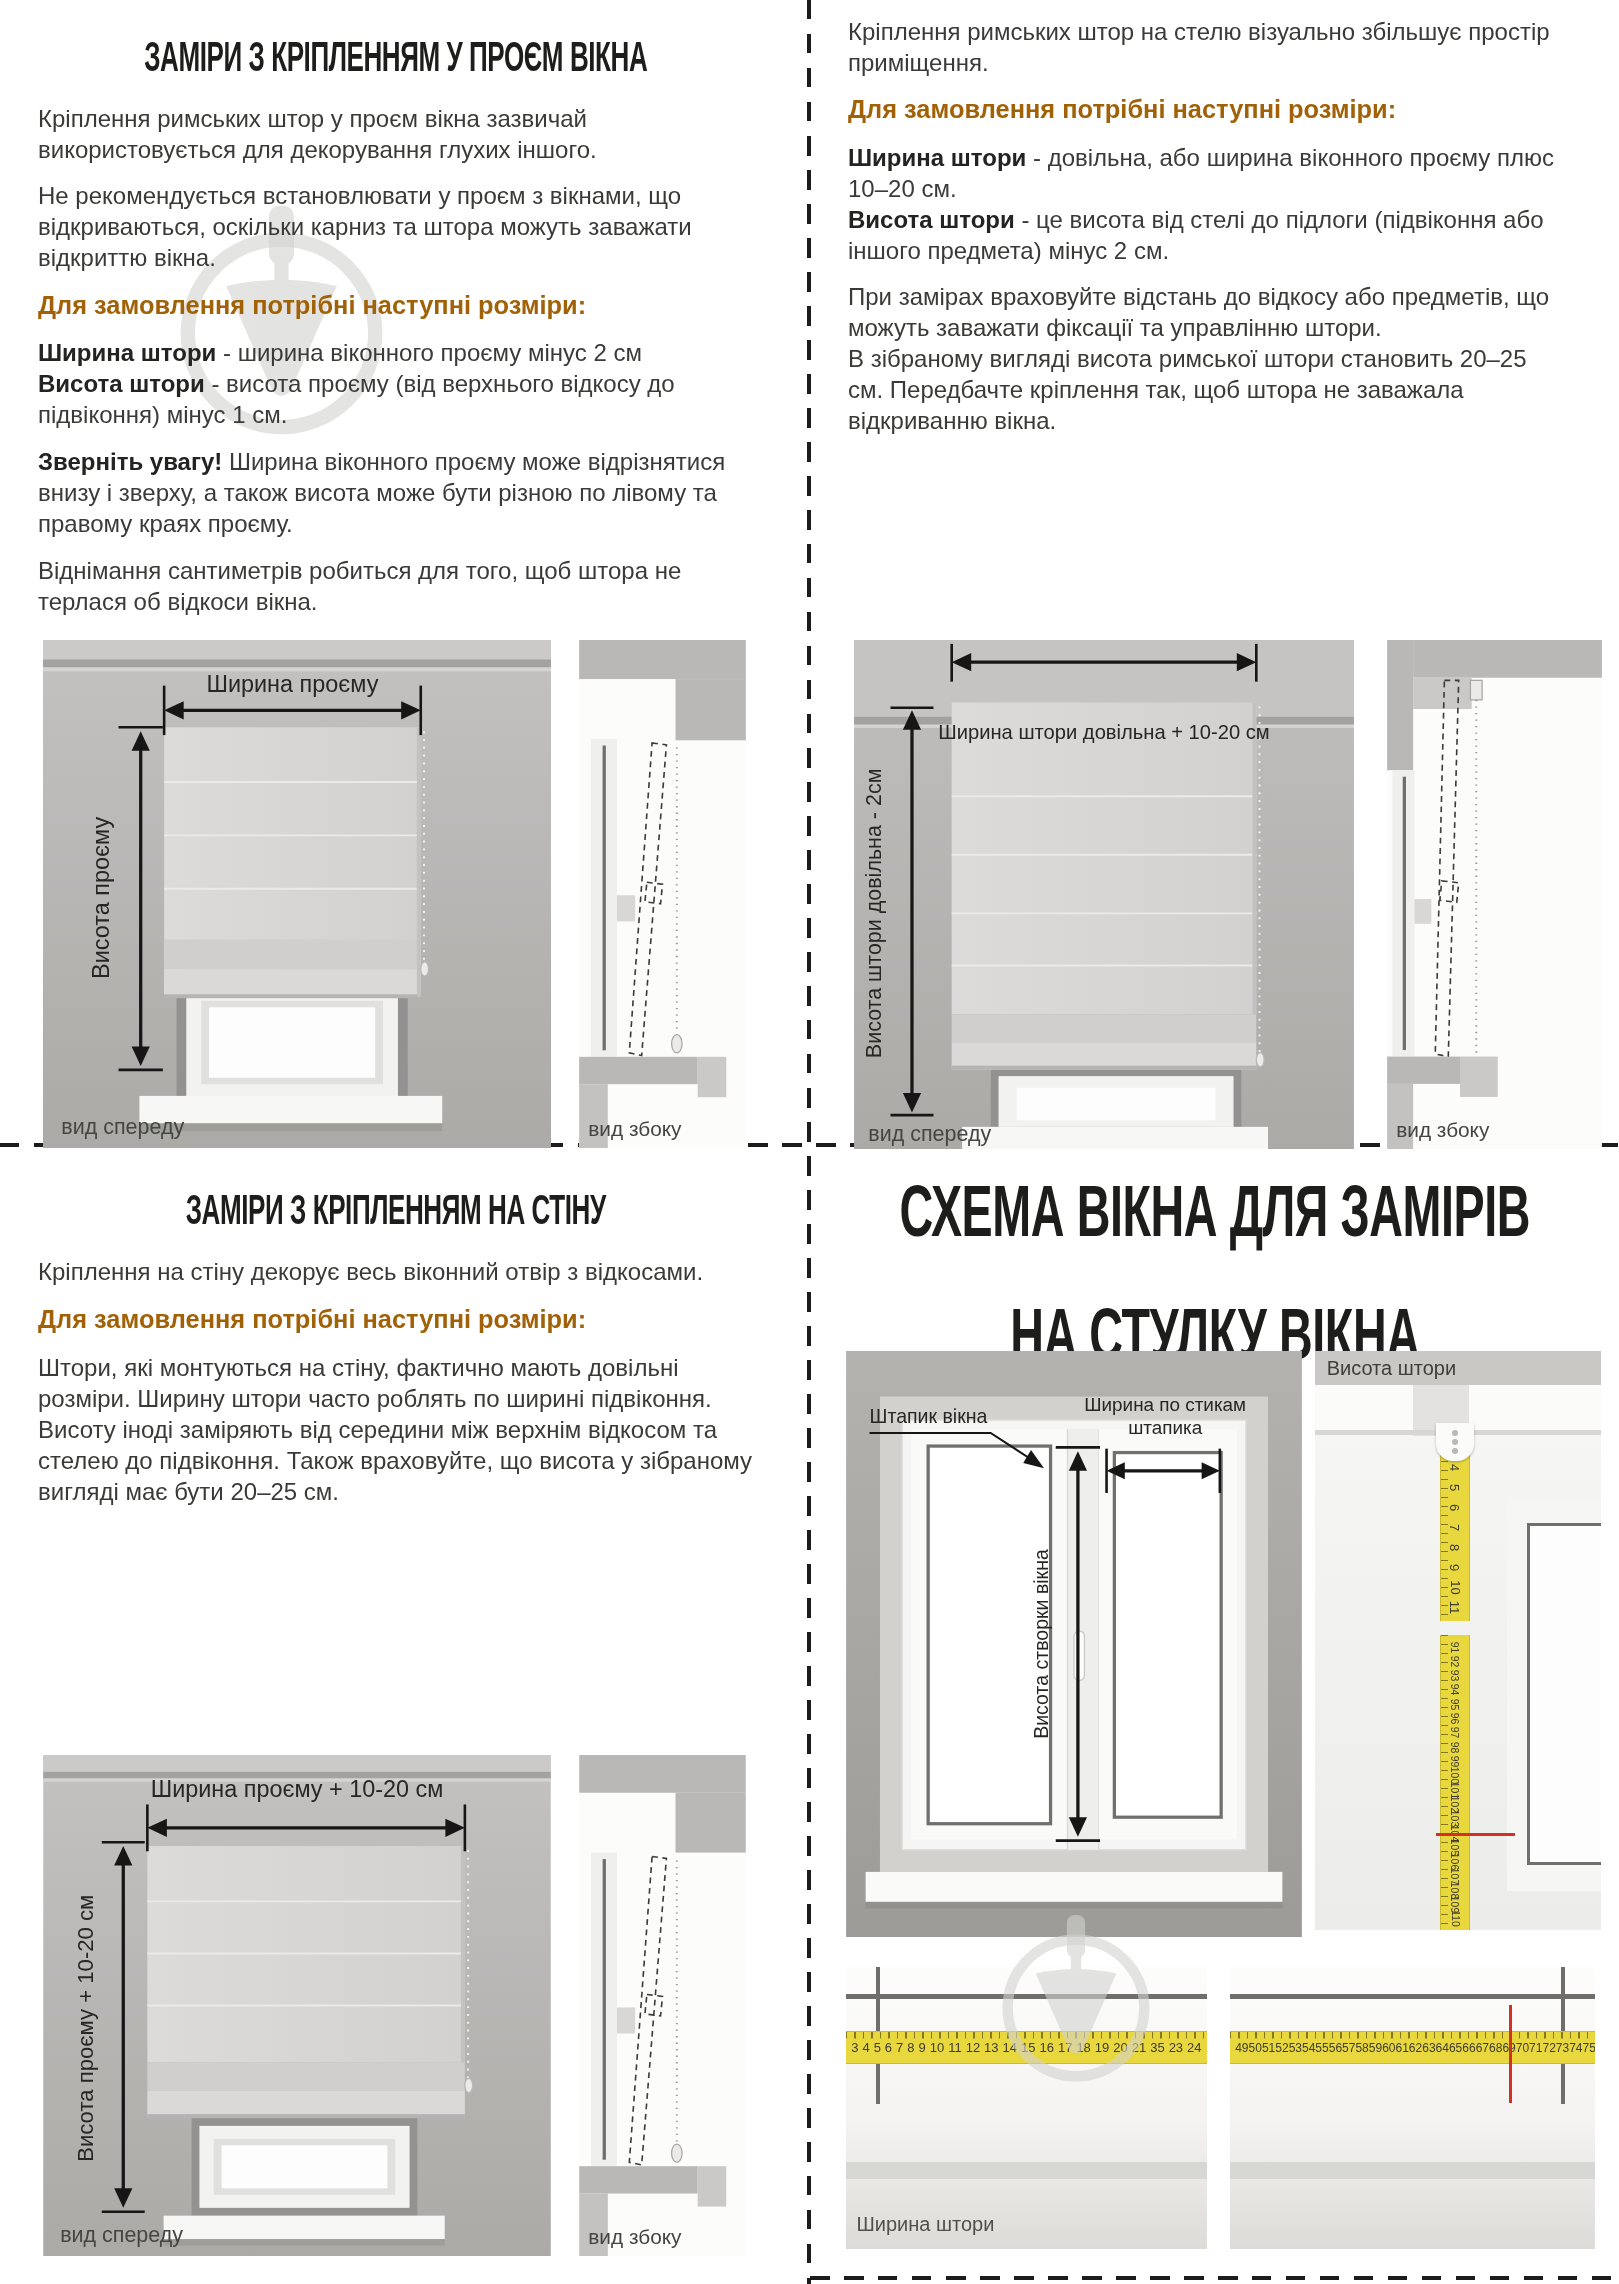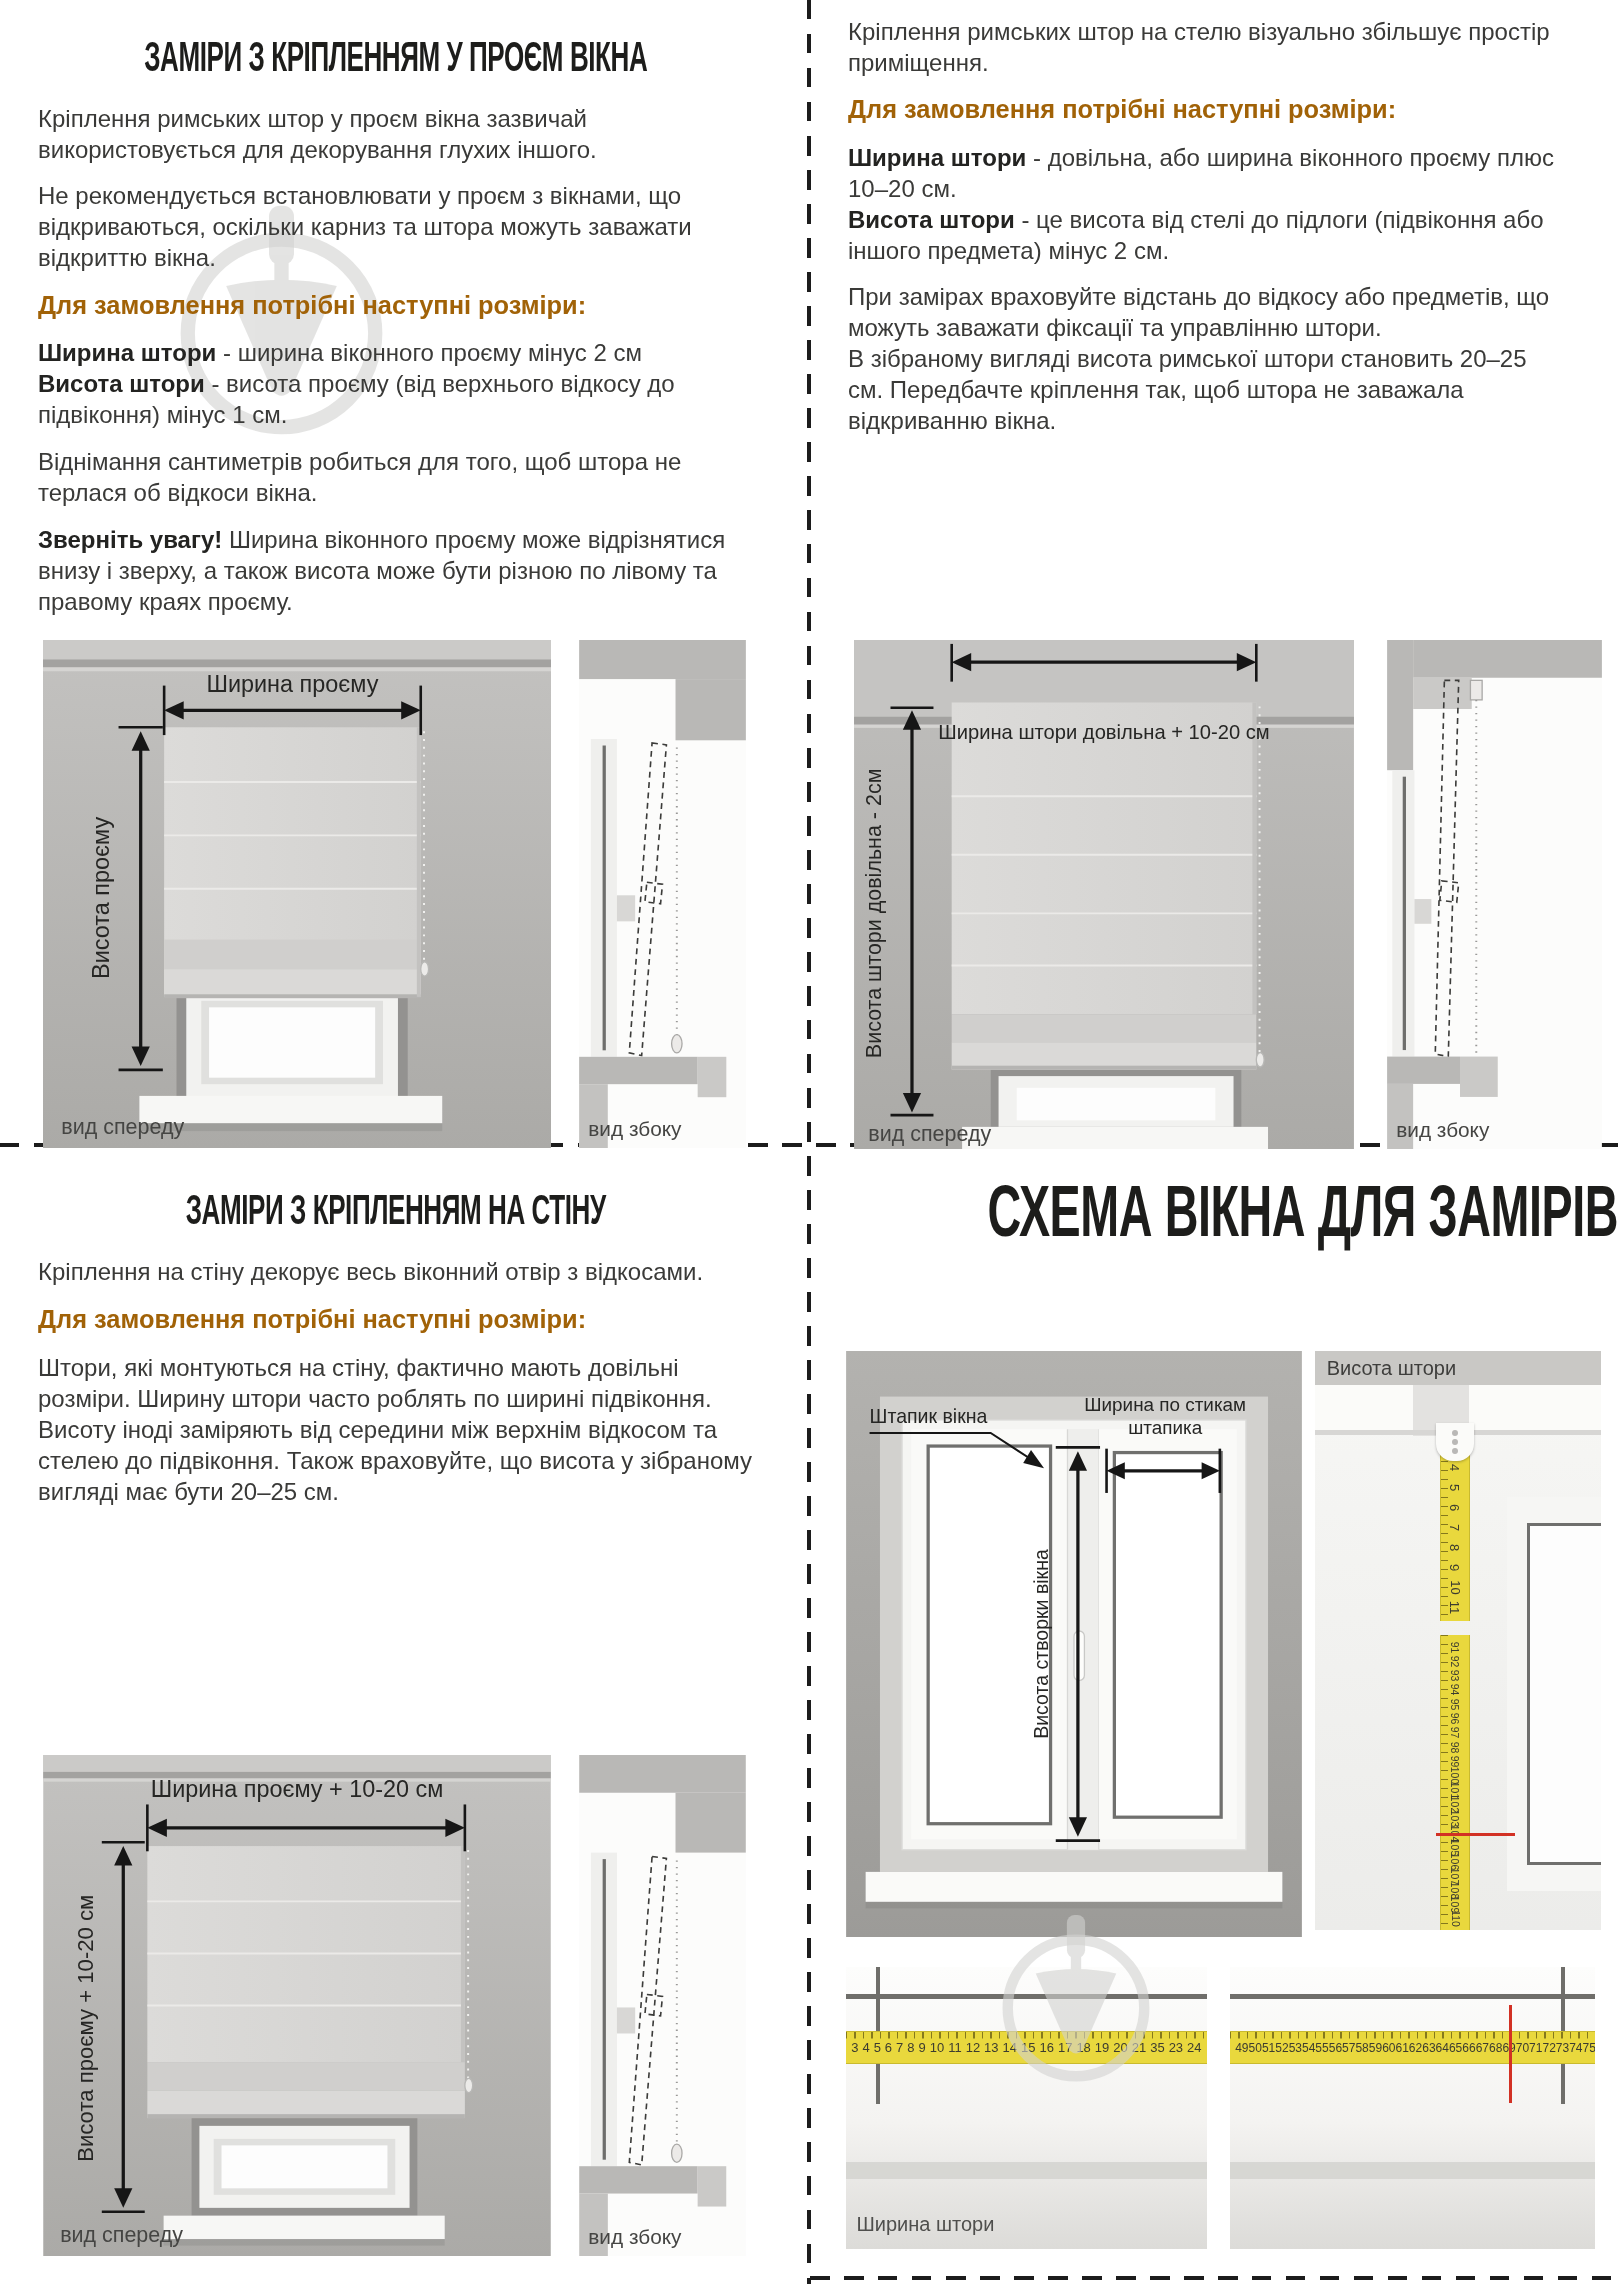--- a/index.html
+++ b/index.html
@@ -13,21 +13,21 @@
     background:repeating-linear-gradient(to right,#1c1c1c 0 19.5px,transparent 19.5px 34px);}
   .hdivider-bottom{position:absolute;left:810px;top:2276px;width:810px;height:3.9px;
     background:repeating-linear-gradient(to right,#1c1c1c 0 19.5px,transparent 19.5px 34px);}
   
   .quad{position:absolute;}
   .textcol{position:relative;z-index:2;padding:15.6px 33px 0 38px;width:716px;}
   .title-row{display:flex;justify-content:center;margin:17px 0 22px 0;}
   .cond{display:inline-block;transform:scaleX(0.62);transform-origin:center;
         font-weight:700;color:#1d1d1b;font-size:42px;letter-spacing:-0.7px;white-space:nowrap;}
   .cond.big{font-size:73px;transform:scaleX(0.64);}
-  .big-title-row{display:flex;flex-direction:row;align-items:center;line-height:1.28;margin-top:18px;gap:30px;}
+  .big-title-row{display:flex;flex-direction:column;align-items:center;line-height:1.28;margin-top:18px;gap:30px;}
   p.body{font-size:24px;line-height:31px;margin:0 0 15.6px 0;}
   p.defs{font-size:24px;line-height:31px;margin:0 0 15.6px 0;}
   .order{font-size:25.4px;font-weight:700;color:#a16207;margin:0 0 15.6px 0;line-height:33px;}
   b{color:#232321;}
   .blockline{display:block;}
   
   .diag{position:absolute;z-index:1;}
   
   .panel{position:absolute;left:1315px;top:1351px;width:286px;height:579px;background:linear-gradient(#f7f7f5,#ececea);overflow:hidden;}
   .panel-header{position:absolute;left:0;top:0;width:286px;height:34px;background:#c9c8c5;}
@@ -89,22 +89,22 @@
 
   <div class="quad" style="left:0;top:0;width:810px;height:1143px;">
     <div class="textcol">
       <div class="title-row">
           <span class="cond">ЗАМІРИ З КРІПЛЕННЯМ У ПРОЄМ ВІКНА</span>
         </div>
       <p class="body">Кріплення римських штор у проєм вікна зазвичай використовується для декорування глухих іншого.</p>
       <p class="body">Не рекомендується встановлювати у проєм з вікнами, що відкриваються, оскільки карниз та штора можуть заважати відкриттю вікна.</p>
       <p class="order">Для замовлення потрібні наступні розміри:</p>
       <p class="defs"><b>Ширина штори</b><span> - ширина віконного проєму мінус 2 см</span><br><b>Висота штори</b><span> - висота проєму (від верхнього відкосу до підвіконня) мінус 1 см.</span></p>
+      <p class="body"><b>Зверніть увагу!</b><span> Ширина віконного проєму може відрізнятися внизу і зверху, а також висота може бути різною по лівому та правому краях проєму.</span></p>
       <p class="body">Віднімання сантиметрів робиться для того, щоб штора не терлася об відкоси вікна.</p>
-      <p class="body"><b>Зверніть увагу!</b><span> Ширина віконного проєму може відрізнятися внизу і зверху, а також висота може бути різною по лівому та правому краях проєму.</span></p>
     </div>
 
     <svg class="diag" style="left:43px;top:640px;" width="508" height="508" viewBox="0 0 780 780">
       <defs>
         <linearGradient id="wallA" x1="0" y1="0" x2="0" y2="1">
             <stop offset="0" stop-color="#c3c2c0"></stop>
             <stop offset="1" stop-color="#abaaa7"></stop>
           </linearGradient>
         <linearGradient id="fabA" x1="0" y1="0" x2="1" y2="0">
             <stop offset="0" stop-color="#dcdbd9"></stop>

